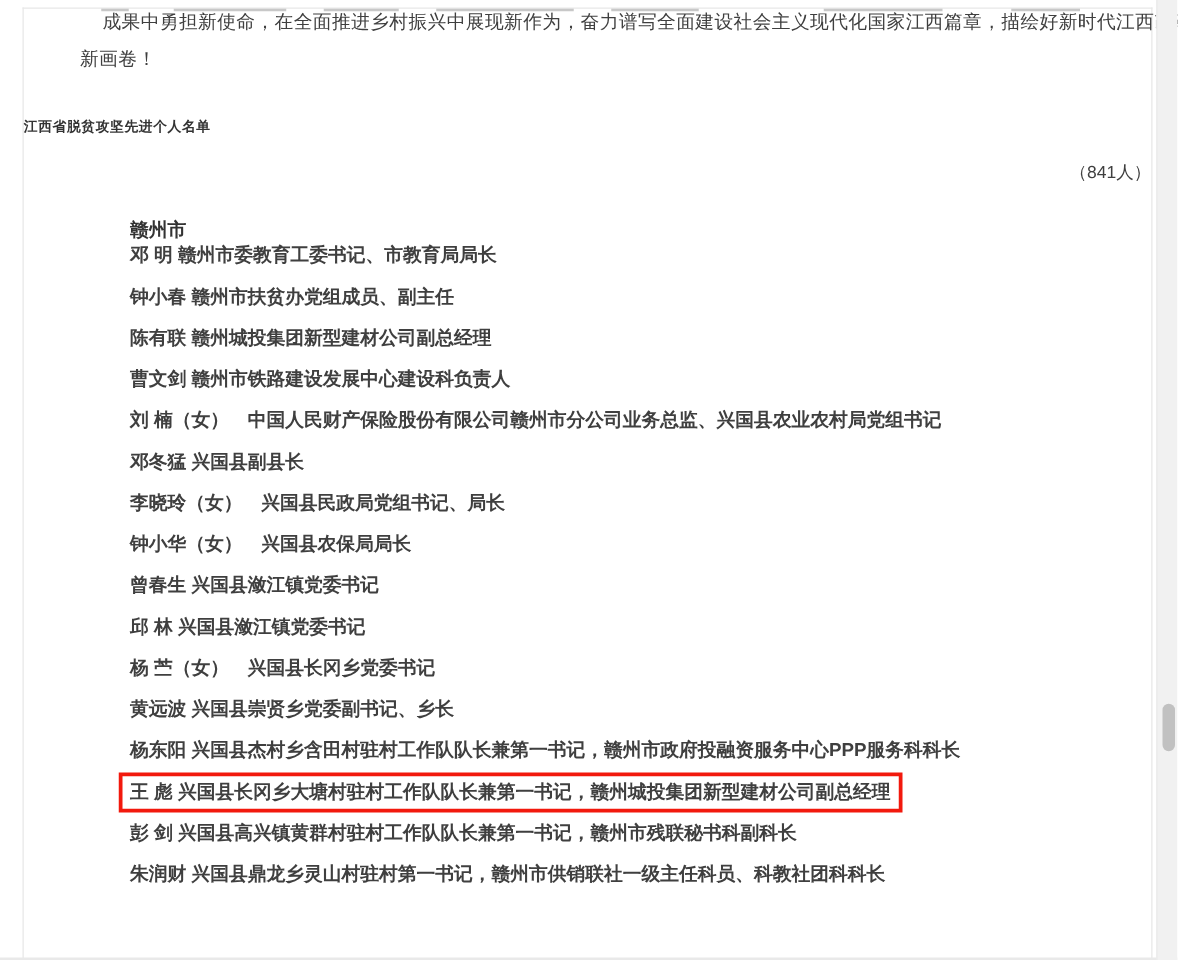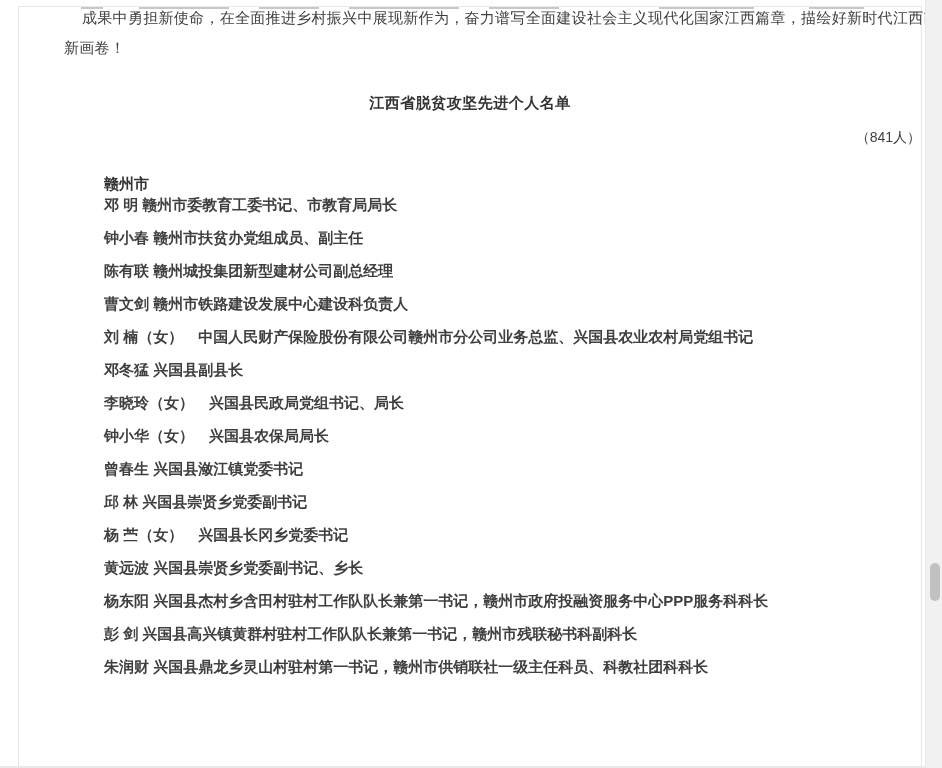--- a/index.html
+++ b/index.html
@@ -25,21 +25,21 @@
   .intro{
     position:absolute;left:45px;top:-4px;margin:0;
     font-size:15px;line-height:30px;color:var(--text,#3f3f3f);
     letter-spacing:0.3px;
   }
   .intro .l1{display:block;white-space:nowrap;padding-left:18px;}
   .intro .l2{display:block;white-space:nowrap;}
 
   .list-title{
     position:absolute;left:0;top:87px;width:100%;margin:0;
-    text-align:center;font-size:15px;font-weight:bold;color:var(--heading,#333333);
+    text-align:left;font-size:11px;font-weight:bold;color:var(--heading,#333333);
     letter-spacing:0.5px;
   }
   .count-line{
     position:absolute;left:0;top:122px;width:100%;
     text-align:right;font-size:14px;color:var(--text,#3f3f3f);
   }
   .section-header{
     position:absolute;left:85px;top:168px;
     font-size:15px;font-weight:bold;color:var(--heading,#333333);
   }
@@ -92,24 +92,25 @@
     <ul class="entries" id="entries">
         <li><span>邓 明 赣州市委教育工委书记、市教育局局长</span></li>
         <li><span>钟小春 赣州市扶贫办党组成员、副主任</span></li>
         <li><span>陈有联 赣州城投集团新型建材公司副总经理</span></li>
         <li><span>曹文剑 赣州市铁路建设发展中心建设科负责人</span></li>
         <li><span>刘 楠（女）　中国人民财产保险股份有限公司赣州市分公司业务总监、兴国县农业农村局党组书记</span></li>
         <li><span>邓冬猛 兴国县副县长</span></li>
         <li><span>李晓玲（女）　兴国县民政局党组书记、局长</span></li>
         <li><span>钟小华（女）　兴国县农保局局长</span></li>
         <li><span>曾春生 兴国县潋江镇党委书记</span></li>
-        <li><span>邱 林 兴国县崇贤乡党委副书记</span></li>
+        <li><span>邱 林 兴国县潋江镇党委书记</span></li>
         <li><span>杨 苎（女）　兴国县长冈乡党委书记</span></li>
         <li><span>黄远波 兴国县崇贤乡党委副书记、乡长</span></li>
         <li><span>杨东阳 兴国县杰村乡含田村驻村工作队队长兼第一书记，赣州市政府投融资服务中心PPP服务科科长</span></li>
+        <li><span class="highlight">王 彪 兴国县长冈乡大塘村驻村工作队队长兼第一书记，赣州城投集团新型建材公司副总经理</span></li>
         <li><span>彭 剑 兴国县高兴镇黄群村驻村工作队队长兼第一书记，赣州市残联秘书科副科长</span></li>
         <li><span>朱润财 兴国县鼎龙乡灵山村驻村第一书记，赣州市供销联社一级主任科员、科教社团科科长</span></li>
       </ul>
 
   </div>
 
   <div class="bottom-line"></div>
 
   <div class="scrollbar">
     <div class="scroll-thumb"></div>

